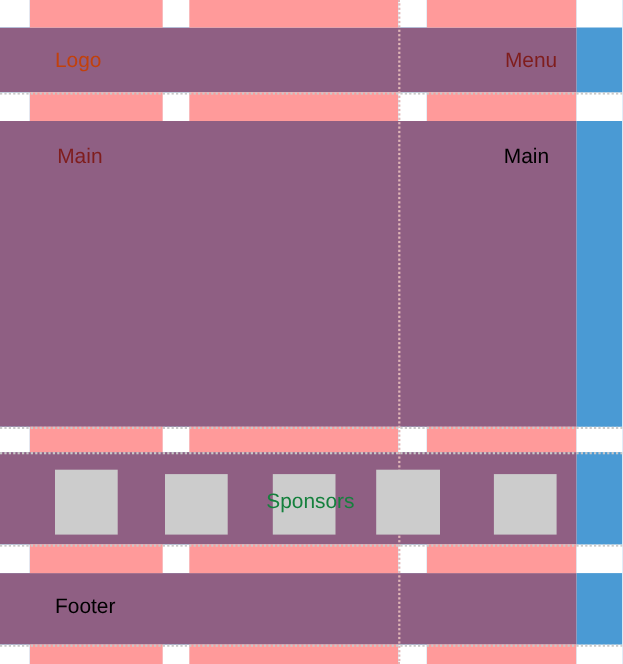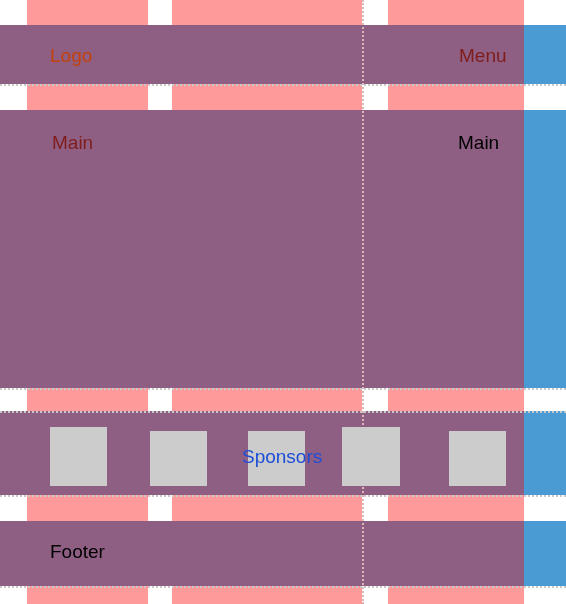--- a/index.html
+++ b/index.html
@@ -134,17 +134,17 @@
       <div class="logo-box" style="left: 248px; top: 431px; width: 57px; height: 55px; background: rgb(204, 204, 204);"></div>
       <div class="logo-box" style="left: 342px; top: 427px; width: 58px; height: 59px; background: rgb(204, 204, 204);"></div>
       <div class="logo-box" style="left: 449px; top: 431px; width: 57px; height: 55px; background: rgb(204, 204, 204);"></div>
     </div>
 
   <div id="labels">
       <div class="label" style="left: 50px; top: 46px; color: #c2410c;">Logo</div>
       <div class="label" style="left: 459px; top: 46px; color: #7f1d1d;">Menu</div>
       <div class="label" style="left: 52px; top: 133px; color: #7f1d1d;">Main</div>
       <div class="label" style="left: 458px; top: 133px; color: rgb(0, 0, 0);">Main</div>
-      <div class="label" style="left: 242px; top: 447px; color: #1d4ed8;">Sponsors</div>
+      <div class="label" style="left: 242px; top: 447px; color: #15803d;">Sponsors</div>
       <div class="label" style="left: 50px; top: 542px; color: rgb(0, 0, 0); text-align: right;">Footer</div>
     </div>
 
 </div>
 
 </body></html>

